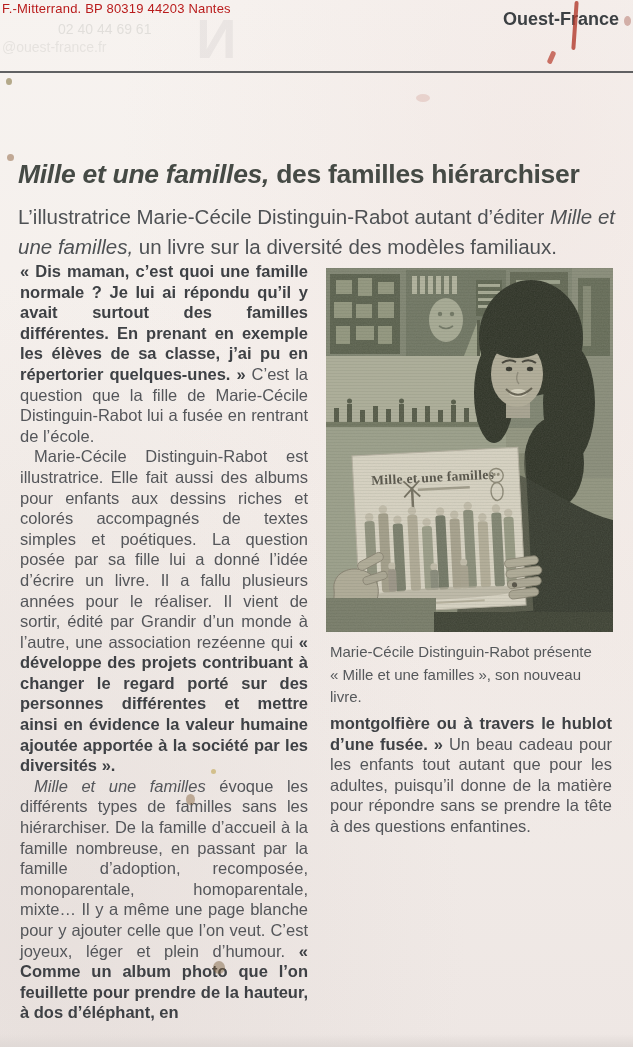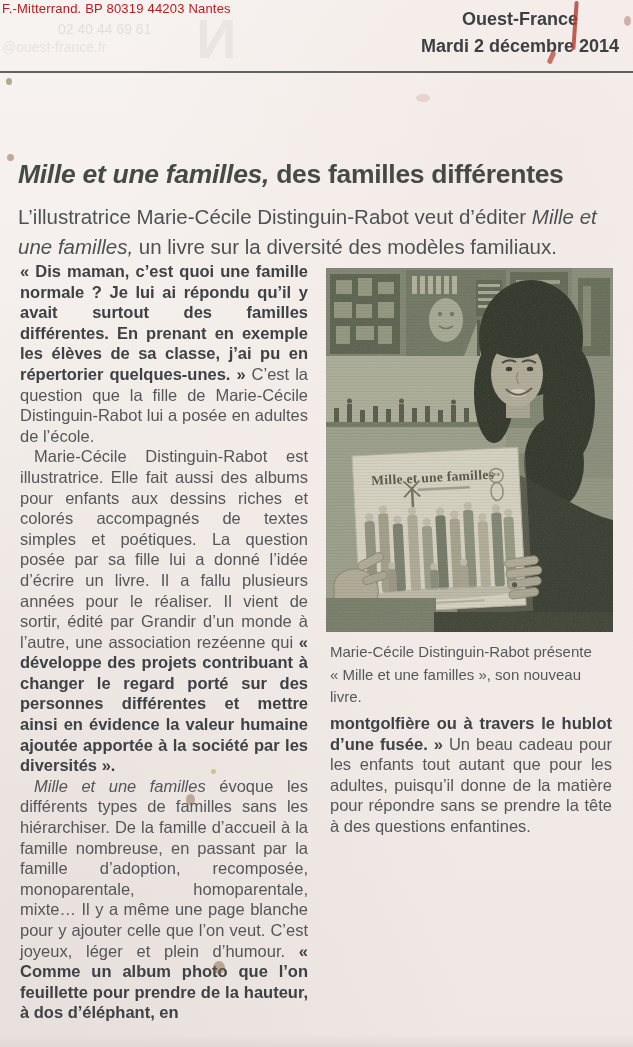--- a/index.html
+++ b/index.html
@@ -54,33 +54,32 @@
 </style>
 </head>
 <body>
 
 <div class="abs address">F.-Mitterrand. BP 80319 44203 Nantes</div>
 <div class="abs faint1">02 40 44 69 61</div>
 <div class="abs faint2">@ouest-france.fr</div>
 <div class="abs showthrough">N</div>
 <div class="abs masthead">
   <div>Ouest-France</div>
-  <div>Mardi 2 décembre 2014</div>
 </div>
 <div class="abs pen-v"></div>
 <div class="abs pen-s"></div>
 <div class="abs rule"></div>
 
 <h1 class="abs headline" style="margin:0;">
-  <span class="hl-it">Mille et une familles,</span><span> des familles différentes</span>
+  <span class="hl-it">Mille et une familles,</span><span> des familles hiérarchiser</span>
 </h1>
-<div class="abs lede"><span class="run-n">L’illustratrice Marie-Cécile Distinguin-Rabot veut d’éditer </span><span class="run-i">Mille et une familles,</span><span class="run-n"> un livre sur la diversité des modèles familiaux.</span></div>
+<div class="abs lede"><span class="run-n">L’illustratrice Marie-Cécile Distinguin-Rabot autant d’éditer </span><span class="run-i">Mille et une familles,</span><span class="run-n"> un livre sur la diversité des modèles familiaux.</span></div>
 
 <div class="abs col-left">
-  <p class="para"><span class="run-b">« Dis maman, c’est quoi une famille normale ? Je lui ai répondu qu’il y avait surtout des familles différentes. En prenant en exemple les élèves de sa classe, j’ai pu en répertorier quelques-unes. » </span><span class="run-n">C’est la question que la fille de Marie-Cécile Distinguin-Rabot lui a posée en adultes de l’école.</span></p>
+  <p class="para"><span class="run-b">« Dis maman, c’est quoi une famille normale ? Je lui ai répondu qu’il y avait surtout des familles différentes. En prenant en exemple les élèves de sa classe, j’ai pu en répertorier quelques-unes. » </span><span class="run-n">C’est la question que la fille de Marie-Cécile Distinguin-Rabot lui a fusée en rentrant de l’école.</span></p>
   <p class="para indent"><span class="run-n">Marie-Cécile Distinguin-Rabot est illustratrice. Elle fait aussi des albums pour enfants aux dessins riches et colorés accompagnés de textes simples et poétiques. La question posée par sa fille lui a donné l’idée d’écrire un livre. Il a fallu plusieurs années pour le réaliser. Il vient de sortir, édité par Grandir d’un monde à l’autre, une association rezéenne qui </span><span class="run-b">« développe des projets contribuant à changer le regard porté sur des personnes différentes et mettre ainsi en évidence la valeur humaine ajoutée apportée à la société par les diversités ».</span></p>
   <p class="para indent"><span class="run-i">Mille et une familles</span><span class="run-n"> évoque les différents types de familles sans les hiérarchiser. De la famille d’accueil à la famille nombreuse, en passant par la famille d’adoption, recomposée, monoparentale, homoparentale, mixte… Il y a même une page blanche pour y ajouter celle que l’on veut. C’est joyeux, léger et plein d’humour. </span><span class="run-b">« Comme un album photo que l’on feuillette pour prendre de la hauteur, à dos d’éléphant, en</span></p>
 </div>
 
 <div class="abs photo">
   <svg viewBox="0 0 287 364" width="287" height="364" xmlns="http://www.w3.org/2000/svg">
     <defs>
       <filter id="noise" x="0" y="0" width="100%" height="100%">
         <feTurbulence type="fractalNoise" baseFrequency="0.85" numOctaves="2"></feTurbulence>
         <feColorMatrix type="matrix" values="0 0 0 0 0.42  0 0 0 0 0.45  0 0 0 0 0.38  0 0 0 0.35 0"></feColorMatrix>

